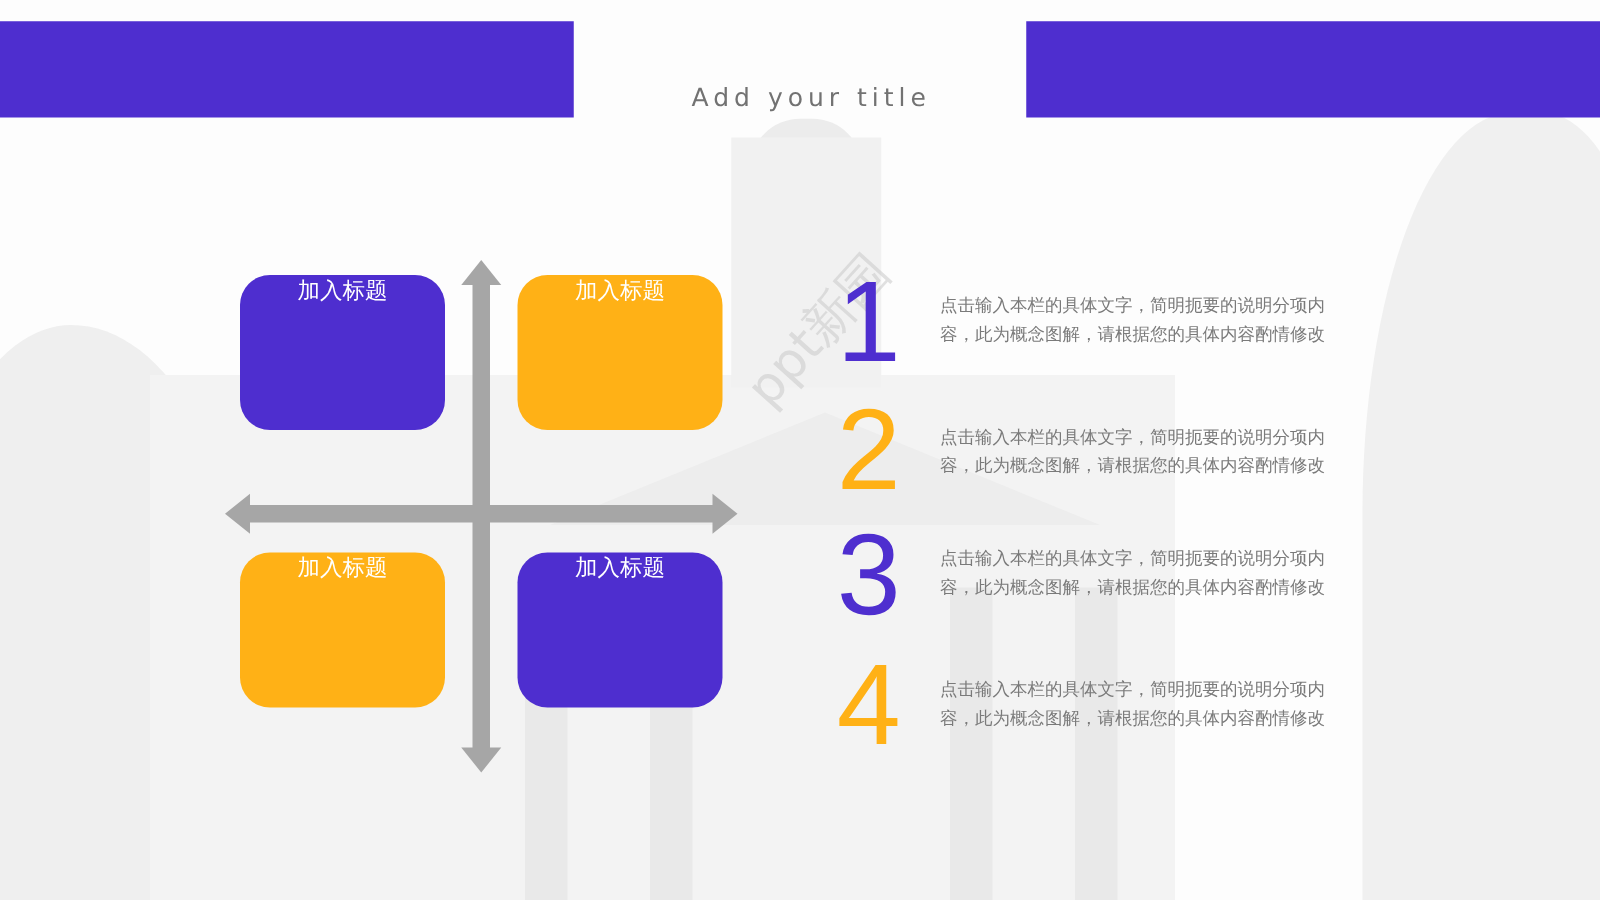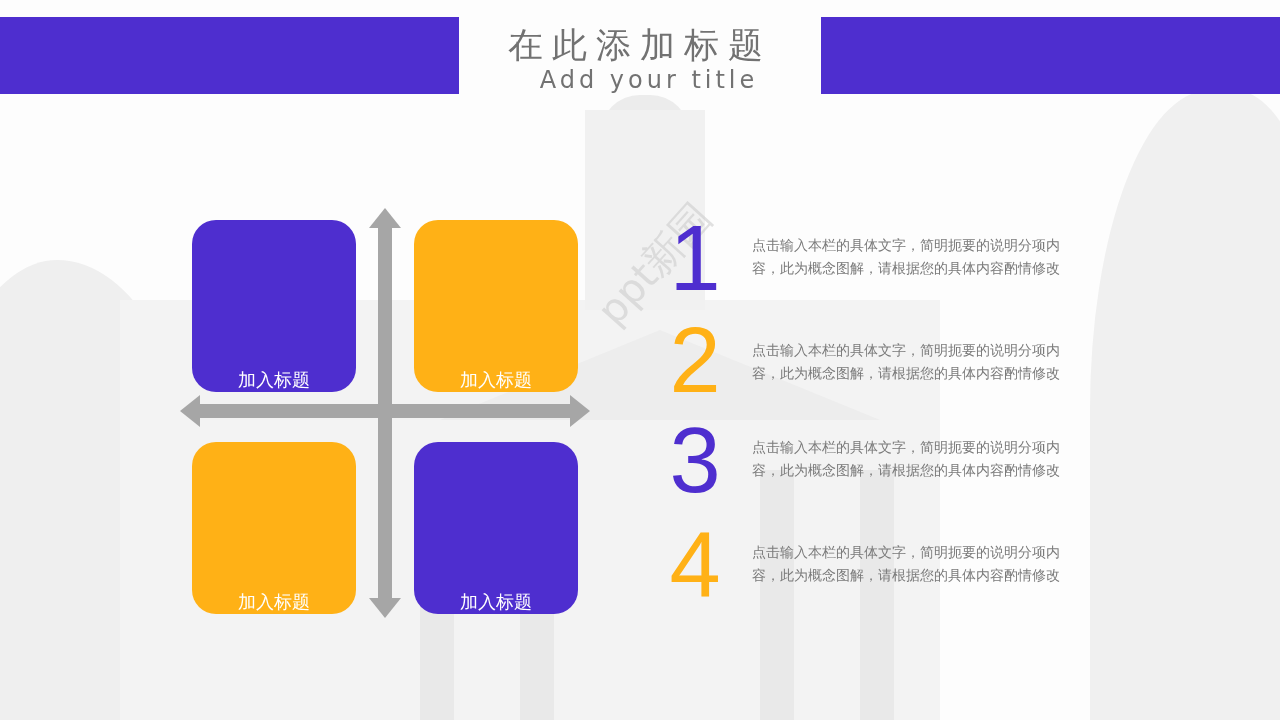--- a/index.html
+++ b/index.html
@@ -18,23 +18,23 @@
   .bg .tree-r { position: absolute; left: 1090px; top: 90px; width: 240px; height: 640px; background: #f0f0f0; border-radius: 50% 40% 0 0; }
   .bg .col { position: absolute; top: 470px; width: 34px; height: 250px; background: #e9e9e9; }
 
   .layer { position: absolute; inset: 0; z-index: 1; }
 
   .hdr-bar { position: absolute; top: 17px; height: 77px; background: #4e2ecf; }
   .hdr-bar.left { left: 0; width: 459px; }
   .hdr-bar.right { left: 821px; width: 459px; }
   .title-box { position: absolute; left: 459px; top: 10px; width: 362px; height: 90px; text-align: center; }
   .title-cn { position: absolute; left: 0; right: 0; top: 18px; font-size: 35px; letter-spacing: 9px; color: #727272; line-height: 1; }
-  .title-en { position: absolute; left: 0; right: 0; top: 58px; font-size: 24px; letter-spacing: 4px; color: #727272; line-height: 1; padding-left: 18px; }
+  .title-en { position: absolute; left: 0; right: 0; top: 58px; font-size: 20px; letter-spacing: 4px; color: #727272; line-height: 1; padding-left: 18px; }
 
-  .tile { position: absolute; width: 164px; height: 172px; border-radius: 24px; display: flex; align-items: flex-end; justify-content: center; color: #ffffff; font-size: 18px; }
+  .tile { position: absolute; width: 164px; height: 124px; border-radius: 24px; display: flex; align-items: flex-start; justify-content: center; color: #ffffff; font-size: 18px; }
   .tile.purple { background: #4e2ecf; }
   .tile.orange { background: #ffb116; }
 
   .axis-h { position: absolute; left: 196px; top: 404px; width: 376px; height: 14px; background: #a6a6a6; }
   .axis-v { position: absolute; left: 378px; top: 226px; width: 14px; height: 376px; background: #a6a6a6; }
   .arr { position: absolute; width: 0; height: 0; }
   .arr-left  { left: 180px; top: 395px; border-top: 16px solid transparent; border-bottom: 16px solid transparent; border-right: 20px solid #a6a6a6; }
   .arr-right { left: 570px; top: 395px; border-top: 16px solid transparent; border-bottom: 16px solid transparent; border-left: 20px solid #a6a6a6; }
   .arr-up    { left: 369px; top: 208px; border-left: 16px solid transparent; border-right: 16px solid transparent; border-bottom: 20px solid #a6a6a6; }
   .arr-down  { left: 369px; top: 598px; border-left: 16px solid transparent; border-right: 16px solid transparent; border-top: 20px solid #a6a6a6; }
@@ -61,21 +61,20 @@
   <div class="col" style="left:520px"></div>
   <div class="col" style="left:760px"></div>
   <div class="col" style="left:860px"></div>
 </div>
 
 <div class="layer">
 
   <div class="hdr-bar left"></div>
   <div class="hdr-bar right"></div>
   <div class="title-box">
-    <div class="title-cn">在此添加标题</div>
     <div class="title-en">Add your title</div>
   </div>
 
   <div class="watermark">ppt新园</div>
 
   <div class="axis-h"></div>
   <div class="axis-v"></div>
   <div class="arr arr-left"></div>
   <div class="arr arr-right"></div>
   <div class="arr arr-up"></div>

